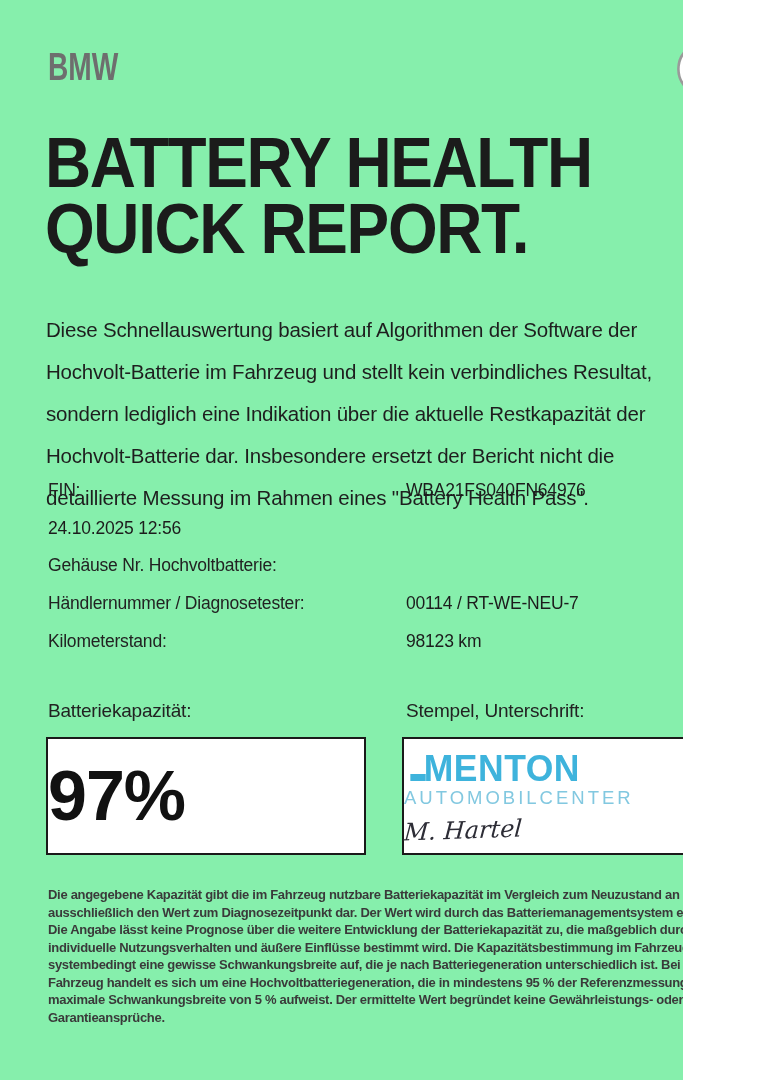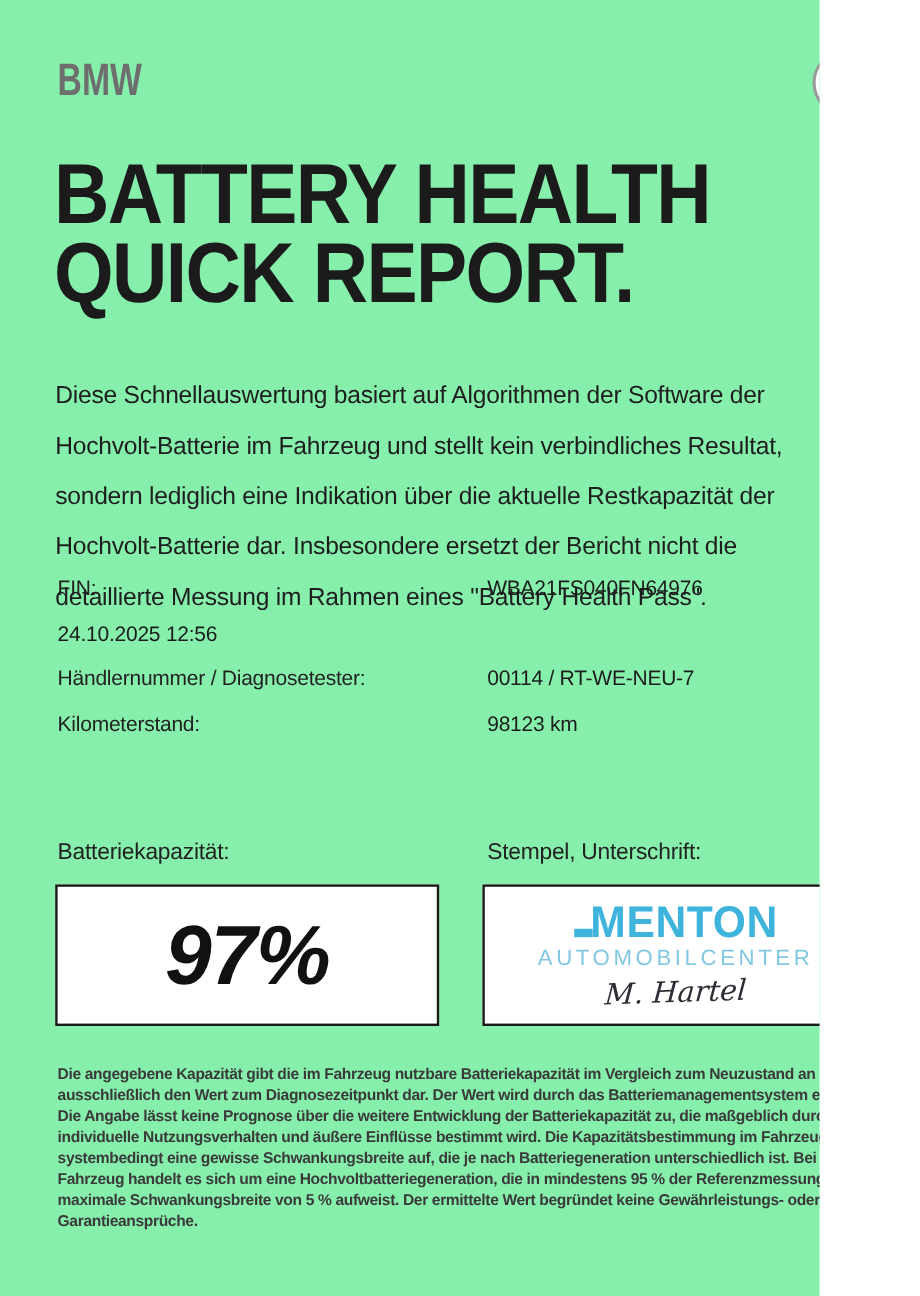--- a/index.html
+++ b/index.html
@@ -109,40 +109,38 @@
   .capacity-box {
     position: absolute;
     left: 46px;
     top: 737px;
     width: 320px;
     height: 118px;
     border: 2px solid #1a1a1a;
     background: #ffffff;
     display: flex;
     align-items: center;
-    justify-content: center;
-    font-style: italic;
+    justify-content: flex-start;
   }
   .capacity-value {
     font-size: 70px;
     font-weight: 700;
     color: #111111;
     letter-spacing: -1px;
   }
   .stamp-box {
     position: absolute;
     left: 402px;
     top: 737px;
     width: 322px;
     height: 118px;
     border: 2px solid #1a1a1a;
     background: #ffffff;
     display: flex;
     flex-direction: column;
-    align-items: center;
     justify-content: center;
     padding-top: 2px;
   }
   .dealer-name {
     font-size: 37px;
     font-weight: 700;
     color: #3eb3dc;
     letter-spacing: 0.5px;
     line-height: 34px;
     transform: scaleX(0.96);
@@ -215,20 +213,24 @@
 
   <div class="fields">
     <div class="field-row">
       <span class="field-label">FIN:</span>
       <span class="field-value">WBA21FS040FN64976</span>
     </div>
     <div class="field-row">
       <span class="field-value">24.10.2025 12:56</span>
     </div>
     <div class="field-row">
+      <span class="field-label">Gehäuse Nr. Hochvoltbatterie:</span>
+      <span class="field-value"></span>
+    </div>
+    <div class="field-row">
       <span class="field-label">Händlernummer / Diagnosetester:</span>
       <span class="field-value">00114 / RT-WE-NEU-7</span>
     </div>
     <div class="field-row">
       <span class="field-label">Kilometerstand:</span>
       <span class="field-value">98123 km</span>
     </div>
   </div>
 
   <div class="box-label left">Batteriekapazität:</div>

